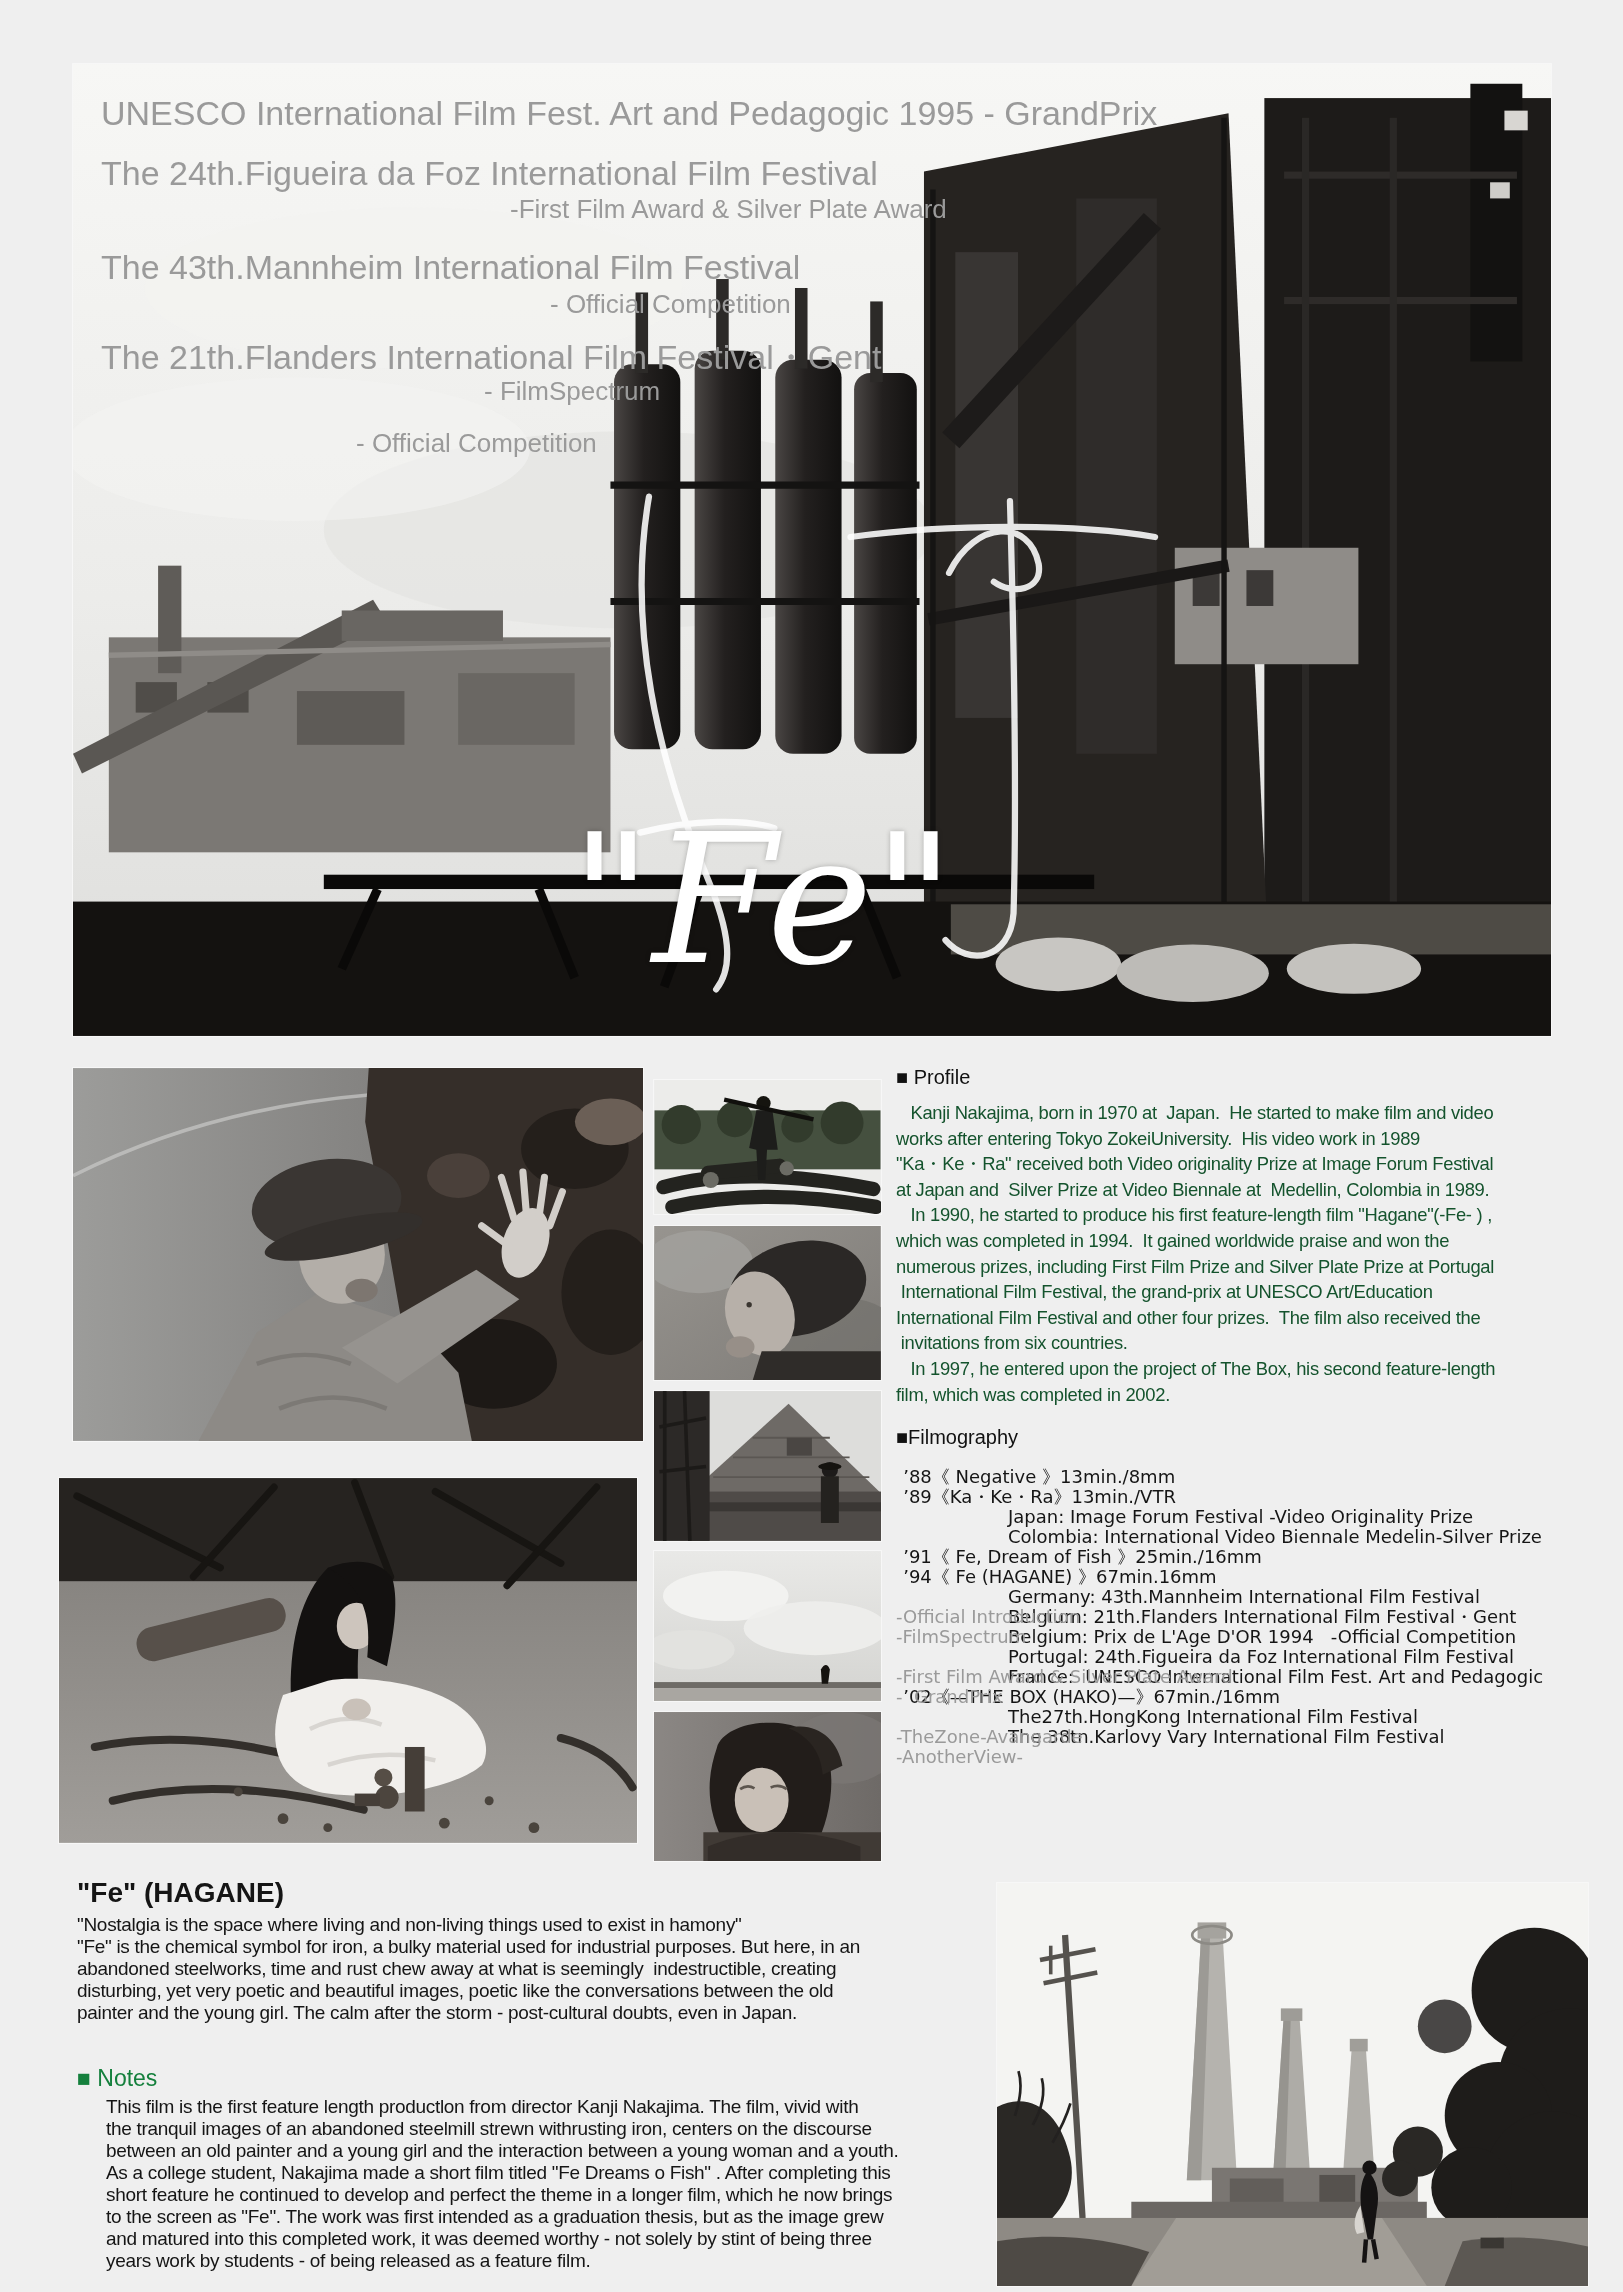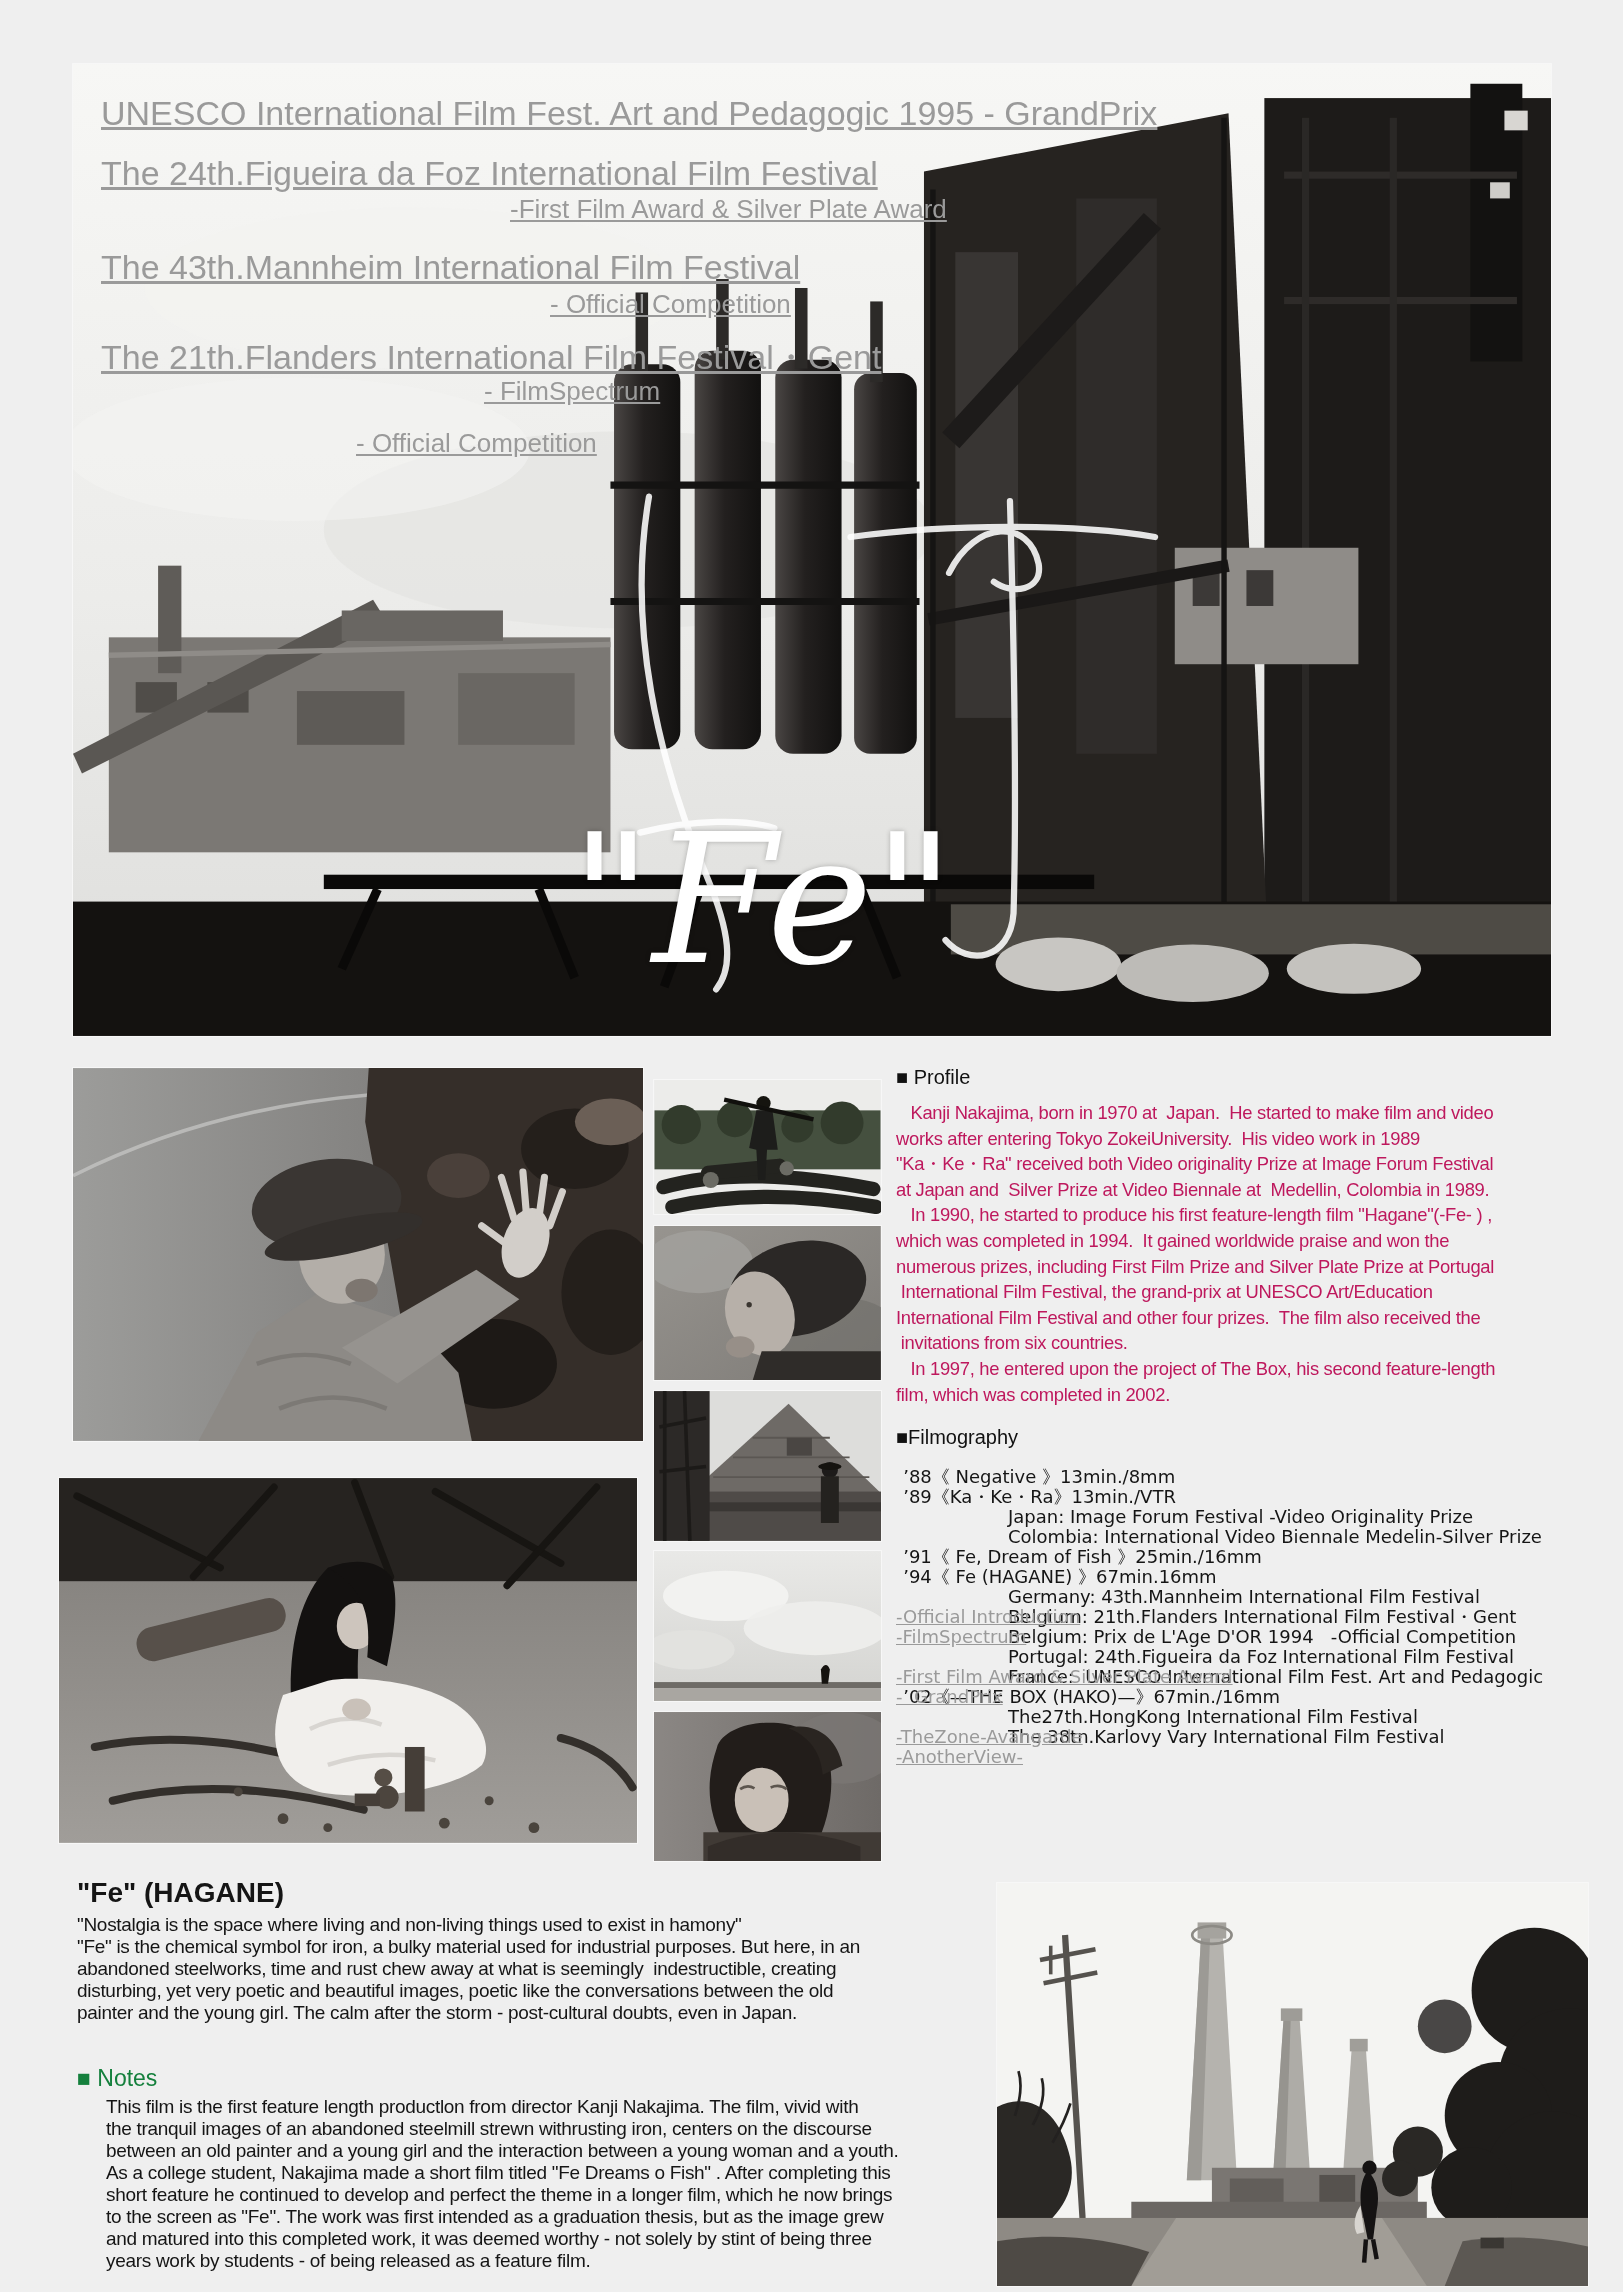--- a/index.html
+++ b/index.html
@@ -3,21 +3,21 @@
 <meta charset="utf-8">
 <style>
   html,body{margin:0;padding:0;}
   body{background:#e3e3e3;font-family:"Liberation Sans",sans-serif;}
   .page{position:relative;width:1624px;height:2293px;background:#efefef;overflow:hidden;margin:0 auto;}
   .abs{position:absolute;}
 
   
   .hero{left:73px;top:64px;width:1478px;height:972px;}
   .hero svg{position:absolute;left:0;top:0;}
-  .award{position:absolute;color:#9a9a9a;letter-spacing:0;text-decoration:underline;}
+  .award{position:absolute;color:#9a9a9a;letter-spacing:0;}
   .award-title{font-size:34px;line-height:38px;white-space:pre;}
   .award-sub{font-size:26px;line-height:30px;white-space:pre;}
   .a1{left:28px;top:29.6px;}
   .a2{left:28px;top:90px;}
   .a2 .award-sub{margin-left:409px;margin-top:1.8px;}
   .a3{left:28px;top:184px;}
   .a3 .award-sub{margin-left:449px;margin-top:2.7px;}
   .a4{left:28px;top:274px;}
   .a4 .award-sub{margin-left:383px;margin-top:0;}
   .a5{left:28px;top:361px;}
@@ -36,21 +36,21 @@
   .t1{top:1080px;height:134px;}
   .t2{top:1226px;height:154px;}
   .t3{top:1391px;height:150px;}
   .t4{top:1551px;height:150px;}
   .t5{top:1712px;height:149px;}
   .photo-chimneys{left:997px;top:1883px;width:591px;height:403px;}
 
   
   .rcol-head{color:#111;font-size:20px;font-weight:500;}
   .profile-head{left:896px;top:1066px;}
-  .profile-body{left:896px;top:1100px;width:716px;color:#be185d;
+  .profile-body{left:896px;top:1100px;width:716px;color:#14532d;
     font-size:18.4px;line-height:25.6px;letter-spacing:-0.3px;white-space:pre;}
   .film-head{left:896px;top:1426px;}
   .film-list{left:896px;top:1467px;width:691px;color:#151515;
     font-family:"DejaVu Sans",sans-serif;font-size:18px;line-height:20px;}
   .film-line{white-space:pre;}
   .film-line.year{padding-left:7.2px;}
   .film-line.detail{padding-left:112px;}
   .film-line.award{text-align:right;padding-right:3.6px;}
 
   

